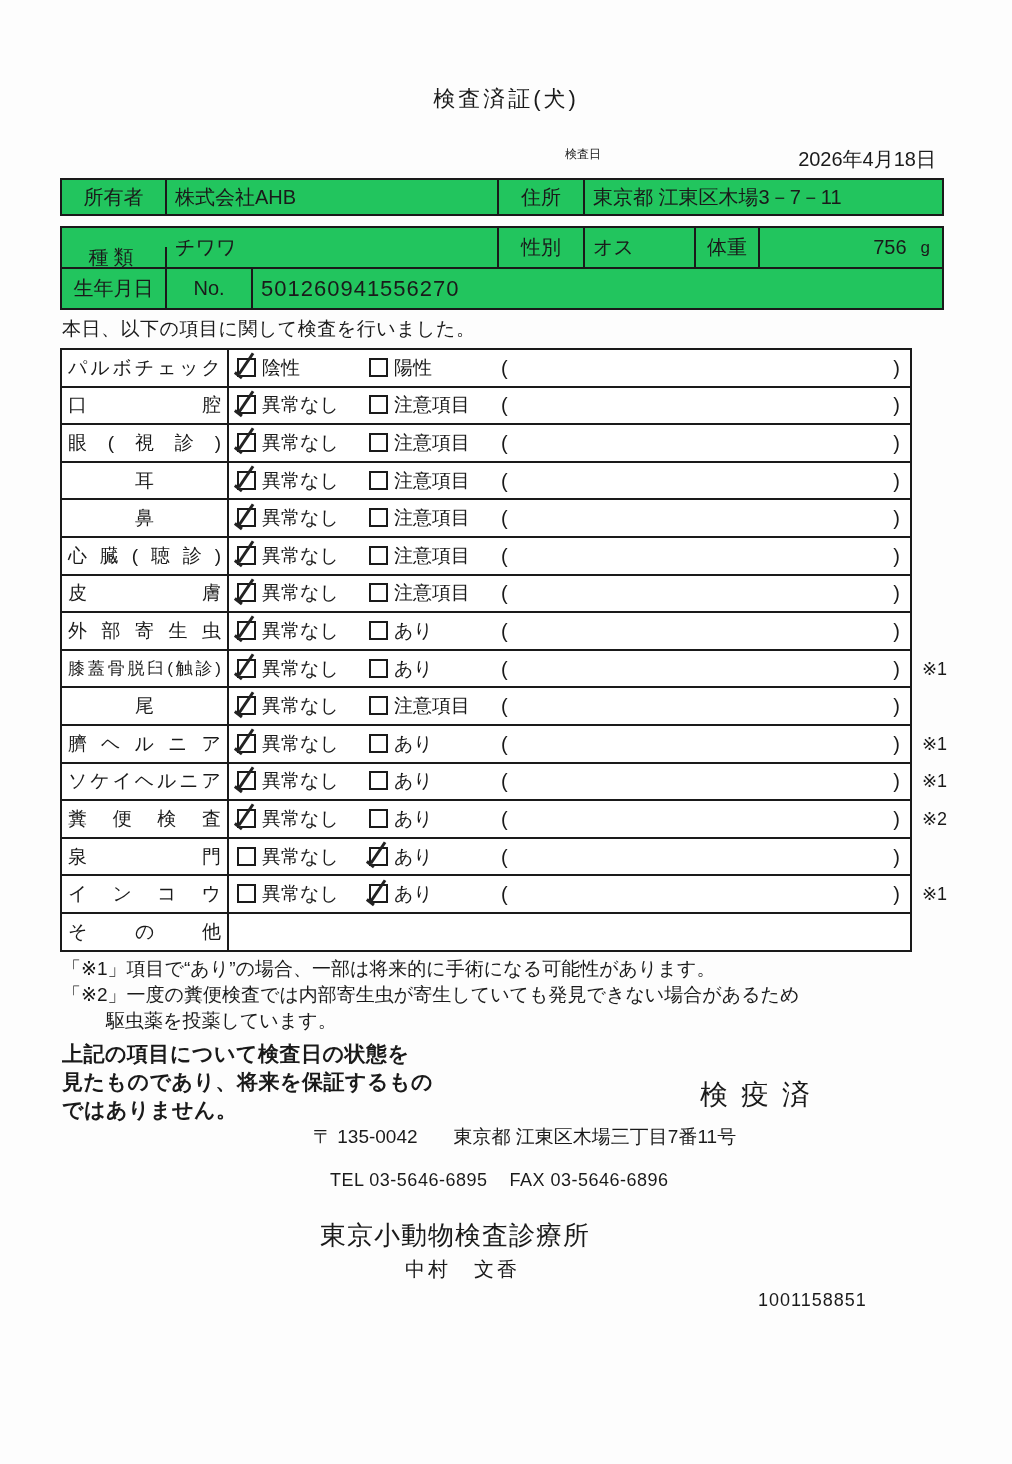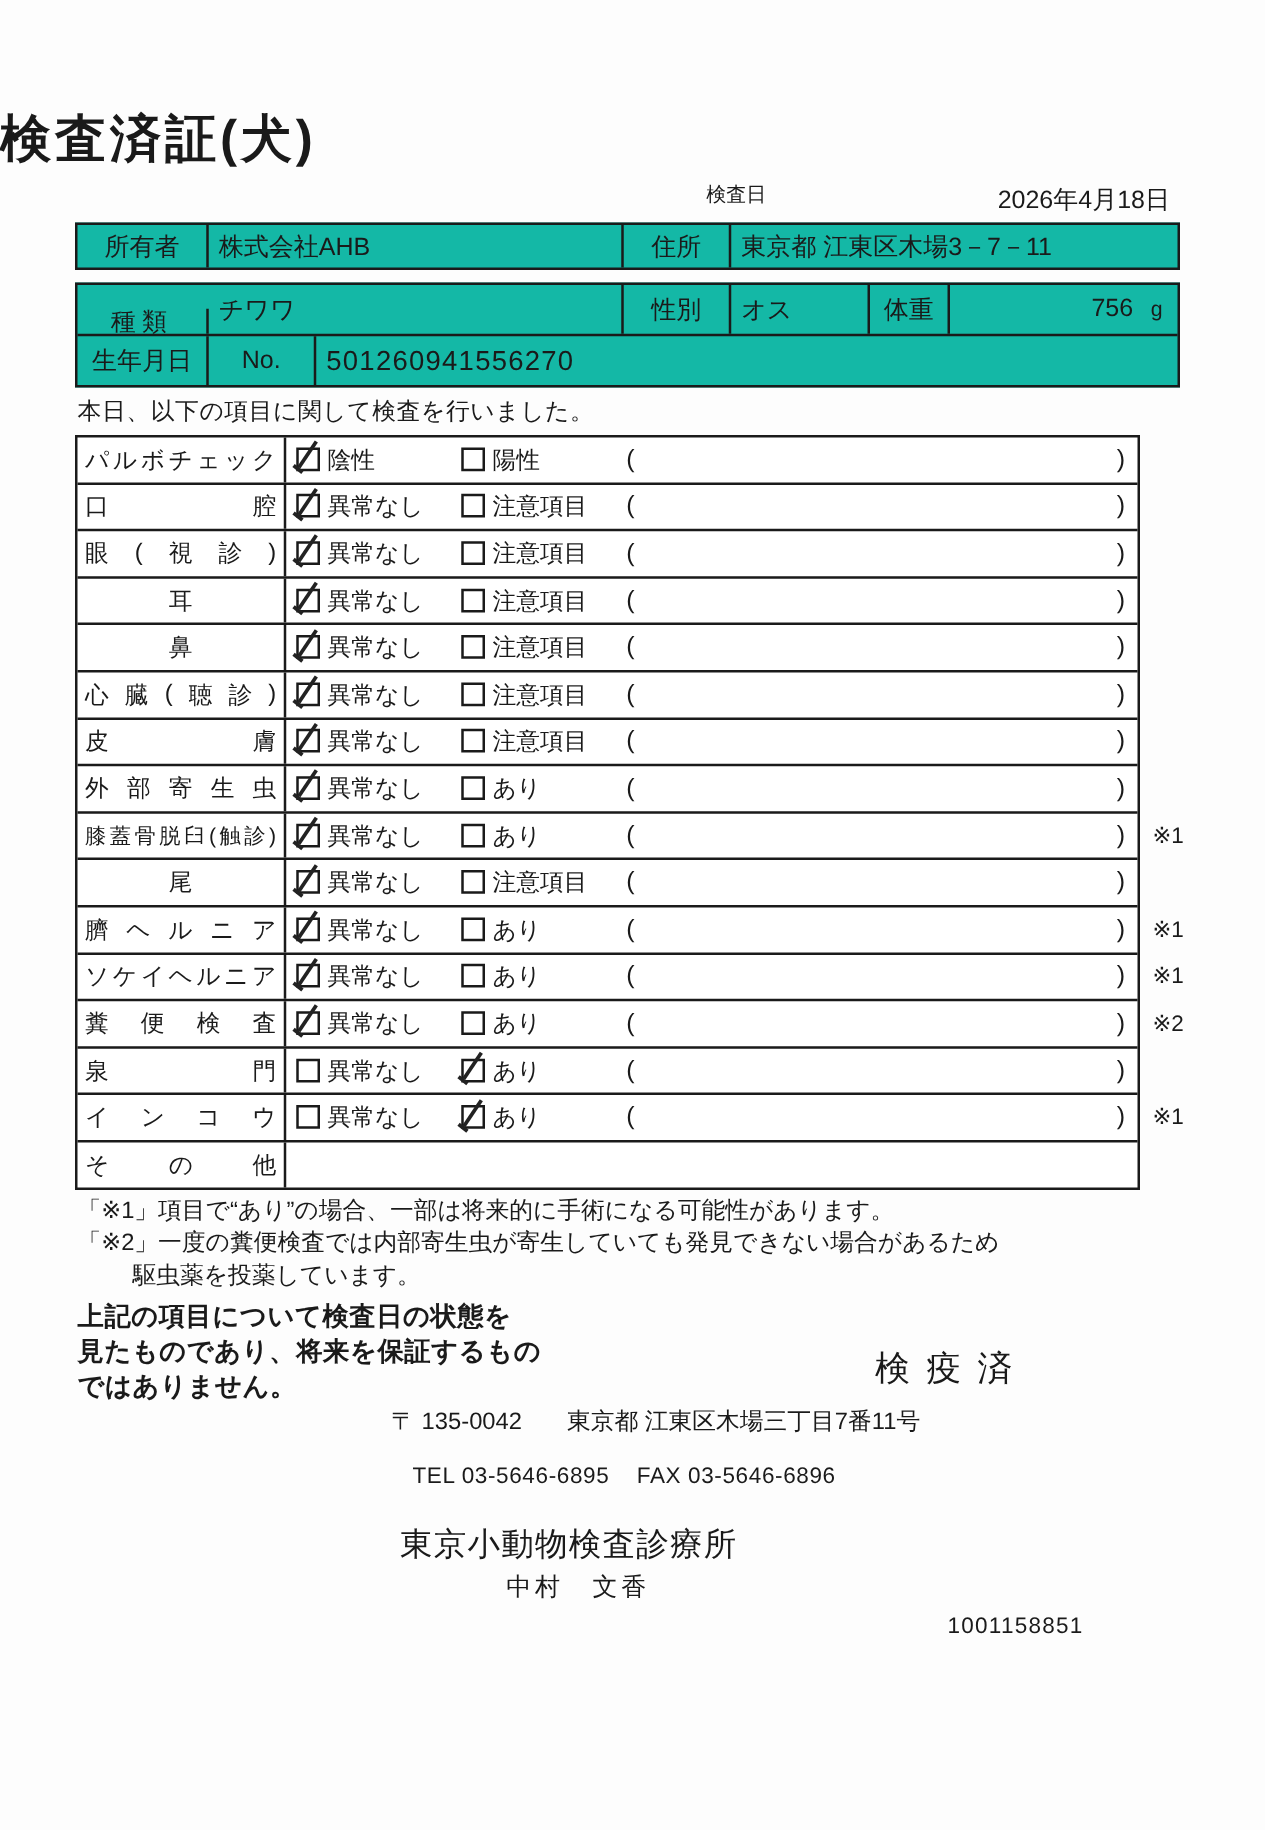--- a/index.html
+++ b/index.html
@@ -3,25 +3,25 @@
 <meta charset="utf-8">
 <style>
   html,body{margin:0;padding:0;}
   body{
     width:1012px;height:1464px;position:relative;background:#fdfdfd;
     font-family:"Liberation Sans","DejaVu Sans",sans-serif;color:#1a1a1a;
     overflow:hidden;
   }
   .abs{position:absolute;}
   
-  .doc-title{left:0;top:84px;width:100%;font-size:41px;font-weight:bold;letter-spacing:3px;}
-  .insp-date-label{left:565px;top:146px;font-size:16px;}
+  .doc-title{left:0;top:84px;width:100%;text-align:center;font-size:22px;font-weight:normal;letter-spacing:3px;}
+  .insp-date-label{left:565px;top:146px;font-size:12px;}
   .insp-date-value{left:788px;top:146px;width:148px;text-align:right;font-size:20px;}
   
-  .htable{border:2px solid #1a1a1a;display:flex;flex-direction:column;background:#14b8a6;}
+  .htable{border:2px solid #1a1a1a;display:flex;flex-direction:column;background:#22c55e;}
   .owner-table{left:60px;top:178px;width:880px;height:34px;}
   .info-table{left:60px;top:226px;width:880px;height:80px;}
   .hrow{display:flex;flex:1;min-height:0;}
   .hrow.bline{border-bottom:2px solid #1a1a1a;}
   .hcell{display:flex;align-items:center;font-size:20px;padding:16px 8px;box-sizing:border-box;white-space:nowrap;overflow:visible;}
   .hcell.rline{border-right:2px solid #1a1a1a;}
   .hcell.lab{justify-content:center;padding:0 2px;}
   .w105{width:105px;flex:none;}
   .w332{width:332px;flex:none;}
   .w86{width:86px;flex:none;}

